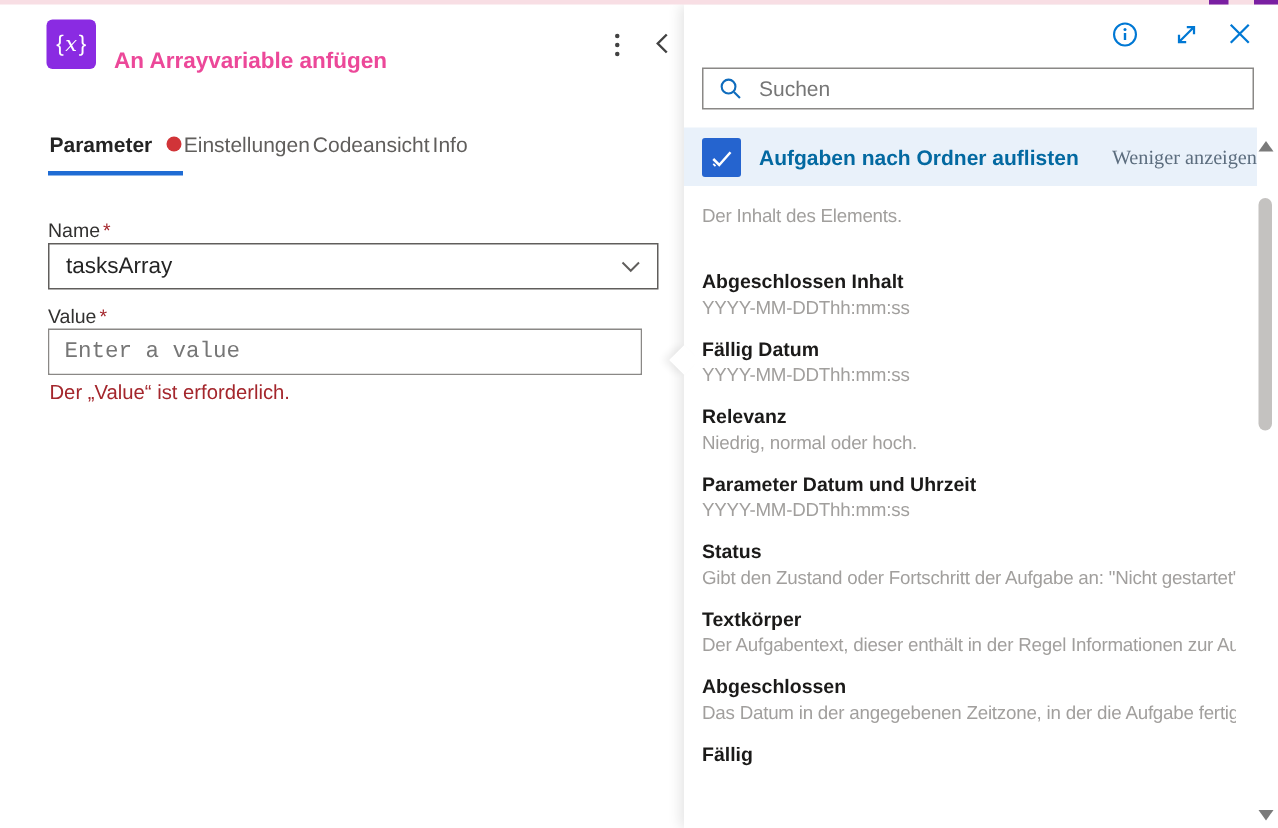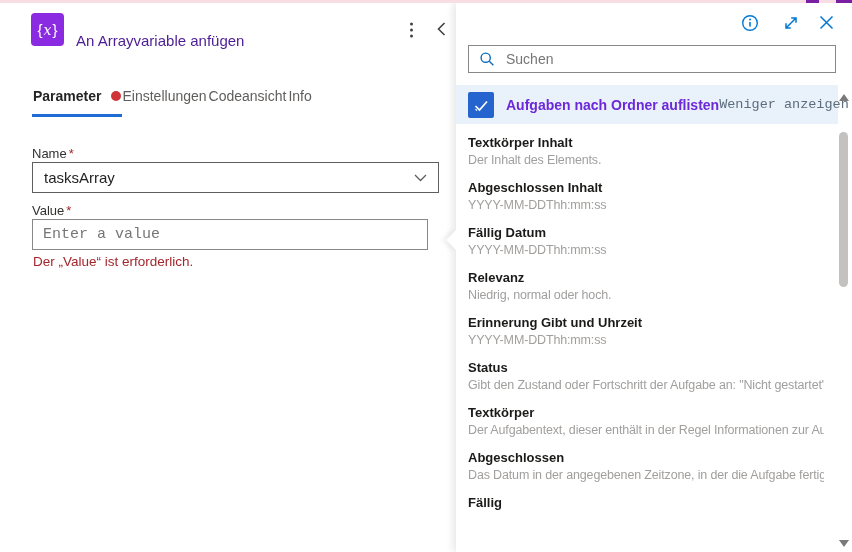--- a/index.html
+++ b/index.html
@@ -11,21 +11,21 @@
   .top-strip .seg{position:absolute;top:0;height:3px;background:#7a1fa2;}
   .seg-a{left:806px;width:13px;}
   .seg-b{left:836px;width:16px;}
 
   
   .left-panel{position:absolute;left:0;top:3px;width:456px;height:549px;background:#fff;}
   .action-icon{position:absolute;left:31px;top:10px;width:33px;height:33px;border-radius:4px;
                background:#8a2be2;color:#fff;display:flex;align-items:center;justify-content:center;
                font-size:15px;font-weight:400;}
   .action-icon .it{font-style:italic;font-family:"DejaVu Serif",serif;font-size:14px;padding:0 1px;}
-  .action-title{position:absolute;left:76px;top:19px;font-size:15px;font-weight:400;color:#4c1d95;}
+  .action-title{position:absolute;left:76px;top:19px;font-size:15px;font-weight:700;color:#ec4899;}
   .icon-btn{background:none;border:none;padding:2px;cursor:pointer;line-height:0;}
   .kebab-btn{position:absolute;left:402px;top:15px;}
   .collapse-btn{position:absolute;left:432px;top:15px;}
 
   .tabs{position:absolute;left:32px;top:83px;display:flex;align-items:flex-end;}
   .tab{background:none;border:none;cursor:pointer;font-family:inherit;font-size:14px;color:#605e5c;
        padding:2px 1px 10px;display:flex;align-items:center;gap:9px;border-bottom:3px solid transparent;}
   .tab.active{color:#242424;font-weight:700;border-bottom-color:#1f6cd4;}
   .err-dot{width:10px;height:10px;border-radius:50%;background:#d13438;display:inline-block;}
 
@@ -57,23 +57,23 @@
   .searchbox{position:absolute;left:12px;top:42px;width:366px;height:26px;border:1px solid #8a8886;
              display:flex;align-items:center;background:#fff;}
   .searchbox svg{margin:0 9px 0 10px;flex:none;}
   .searchbox input{flex:1;border:none;outline:none;font-family:inherit;font-size:14px;color:#444;background:transparent;}
   .searchbox input::placeholder{color:#767676;opacity:1;}
 
   .group-header{position:absolute;left:0;top:82px;width:382px;height:39px;background:#e9f1fa;
                 display:flex;align-items:center;}
   .todo-icon{width:26px;height:26px;border-radius:2px;background:#2564cf;margin-left:12px;flex:none;
              display:flex;align-items:center;justify-content:center;}
-  .group-title{margin-left:12px;font-size:14px;font-weight:700;color:#6d28d9;white-space:nowrap;}
+  .group-title{margin-left:12px;font-size:14px;font-weight:700;color:#0369a1;white-space:nowrap;}
   .toggle-link{margin-left:auto;background:none;border:none;cursor:pointer;
-               font-family:Liberation Mono, monospace;font-size:13.5px;color:#5c6d7e;white-space:nowrap;padding:0;}
+               font-family:Liberation Serif, serif;font-size:13.5px;color:#5c6d7e;white-space:nowrap;padding:0;}
 
   .dc-list{position:absolute;left:0;top:127px;width:382px;height:422px;overflow:hidden;}
   .dc-row{height:45px;box-sizing:border-box;padding:5px 14px 0 12px;cursor:pointer;}
   .dc-row.highlight{background:#eef6fc;}
   .dc-title{font-size:13px;font-weight:700;color:#1b1a19;line-height:16px;white-space:nowrap;overflow:hidden;}
   .dc-desc{font-size:12.5px;color:#a19f9d;line-height:17px;margin-top:1px;white-space:nowrap;
            overflow:hidden;letter-spacing:-0.15px;}
 
   
   .sb-up,.sb-down{position:absolute;left:383px;width:0;height:0;border-left:5px solid transparent;
@@ -183,37 +183,36 @@
           <path d="M3.5 10 L7.5 14 L15 5.5" fill="none" stroke="#ffffff" stroke-width="1.7"></path>
           <path d="M3.5 13.2 L5 14.7" fill="none" stroke="#ffffff" stroke-width="1.2"></path>
         </svg>
       </div>
       <span class="group-title">Aufgaben nach Ordner auflisten</span>
       <button class="toggle-link">Weniger anzeigen</button>
     </div>
 
     <div class="dc-list">
       <div class="dc-row">
-        <div class="dc-title">Textkörper Inhalt</div>
         <div class="dc-desc">Der Inhalt des Elements.</div>
       </div>
       <div class="dc-row">
         <div class="dc-title">Abgeschlossen Inhalt</div>
         <div class="dc-desc">YYYY-MM-DDThh:mm:ss</div>
       </div>
       <div class="dc-row">
         <div class="dc-title">Fällig Datum</div>
         <div class="dc-desc">YYYY-MM-DDThh:mm:ss</div>
       </div>
       <div class="dc-row">
         <div class="dc-title">Relevanz</div>
         <div class="dc-desc">Niedrig, normal oder hoch.</div>
       </div>
       <div class="dc-row">
-        <div class="dc-title">Erinnerung Gibt und Uhrzeit</div>
+        <div class="dc-title">Parameter Datum und Uhrzeit</div>
         <div class="dc-desc">YYYY-MM-DDThh:mm:ss</div>
       </div>
       <div class="dc-row">
         <div class="dc-title">Status</div>
         <div class="dc-desc">Gibt den Zustand oder Fortschritt der Aufgabe an: "Nicht gestartet"...</div>
       </div>
       <div class="dc-row">
         <div class="dc-title">Textkörper</div>
         <div class="dc-desc">Der Aufgabentext, dieser enthält in der Regel Informationen zur Au...</div>
       </div>

